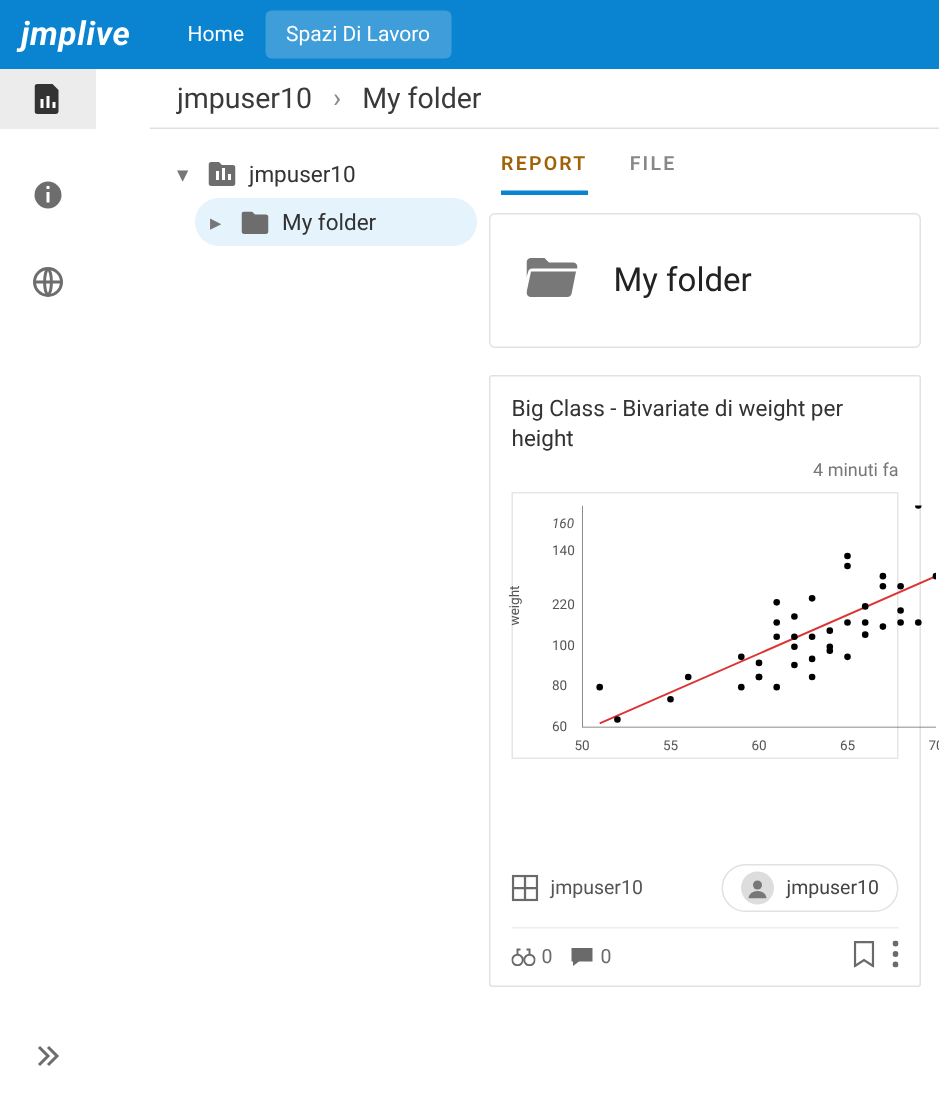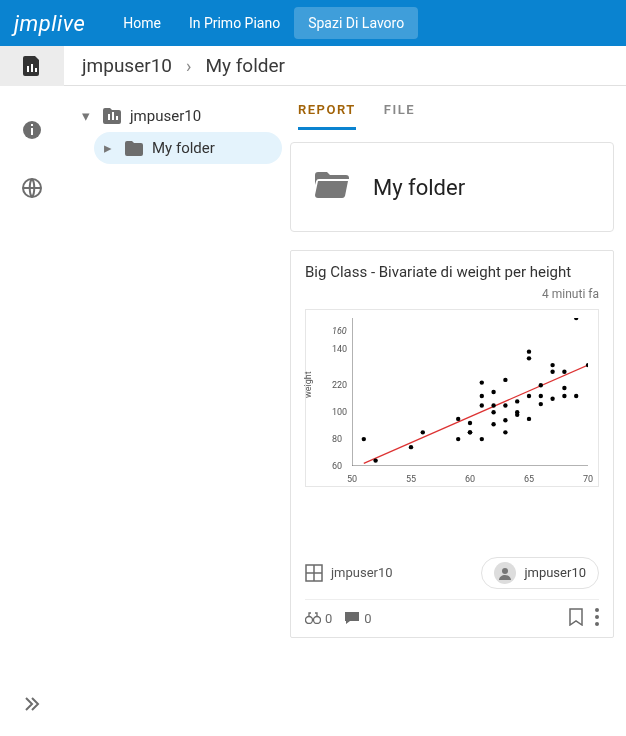--- a/index.html
+++ b/index.html
@@ -10,31 +10,31 @@
     color: #333;
   }
   
   .topnav {
     background: #0a83d0;
     height: 46px;
     display: flex; align-items: center;
     padding: 0 14px;
     gap: 6px;
   }
-  .logo { color: #fff; font-style: italic; font-weight: 400; font-size: 22px; letter-spacing: .5px; display:flex; align-items:center; }
+  .logo { color: #fff; font-style: italic; font-weight: 700; font-size: 22px; letter-spacing: .5px; display:flex; align-items:center; }
   .topnav-items { display: flex; gap: 0; margin-left: 18px; }
   .topnav-item {
     color: #fff; font-size: 14px;
     padding: 8px 14px;
     border-radius: 4px;
     cursor: pointer;
   }
   .topnav-item.active { background: rgba(255,255,255,.22); }
   
-  .body { flex: 1; display: flex; min-height: 0; }
+  .body { flex: 1; display: flex; min-height: 0; gap: 36px; }
   
   .rail {
     width: 64px; background: #fff;
     display: flex; flex-direction: column; align-items: center;
     padding-top: 0; gap: 0;
     border-right: none;
   }
   .rail-top {
     width: 100%; height: 40px; display: flex; align-items:center; justify-content:center;
     background: #ececec;
@@ -119,21 +119,20 @@
 </style>
 </head>
 <body>
 
 <div class="topnav">
   <div class="logo">
     <span>jmplive</span>
   </div>
   <div class="topnav-items">
     <div class="topnav-item">Home</div>
-    <div class="topnav-item">In Primo Piano</div>
     <div class="topnav-item active">Spazi Di Lavoro</div>
   </div>
 </div>
 
 <div class="body">
 
   <div class="rail">
     <div class="rail-top">
       <svg width="18" height="20" viewBox="0 0 18 20">
         <path fill="#333" d="M2 0h10l4 4v14a2 2 0 0 1-2 2H2a2 2 0 0 1-2-2V2a2 2 0 0 1 2-2z"></path>

